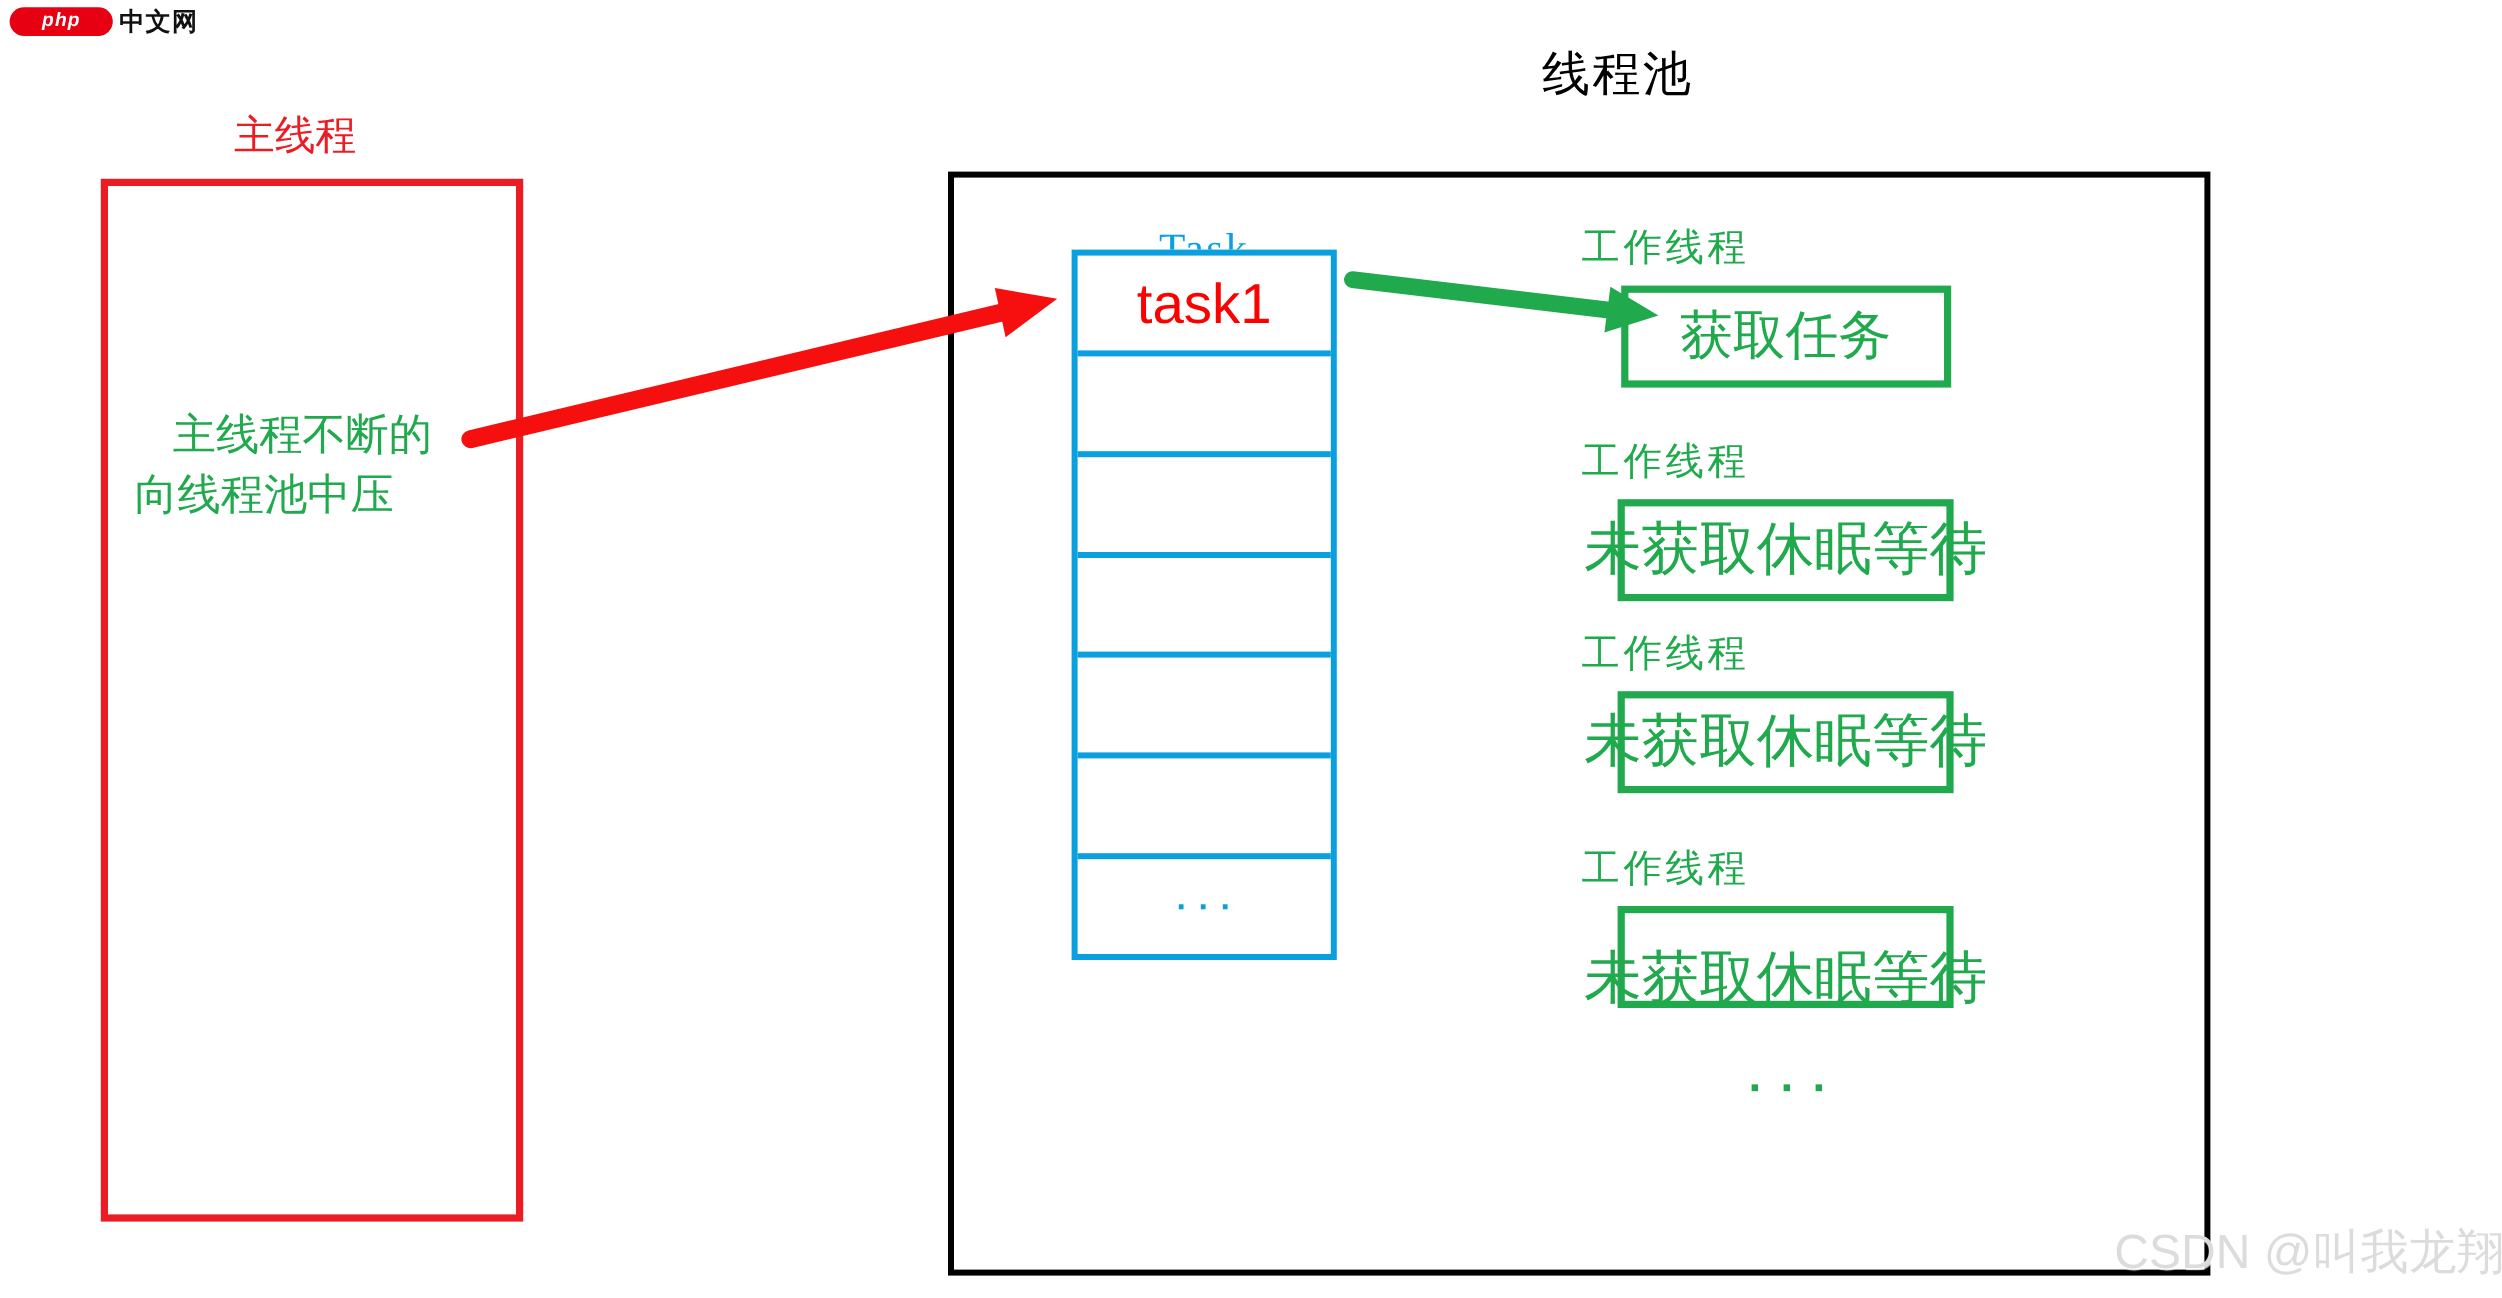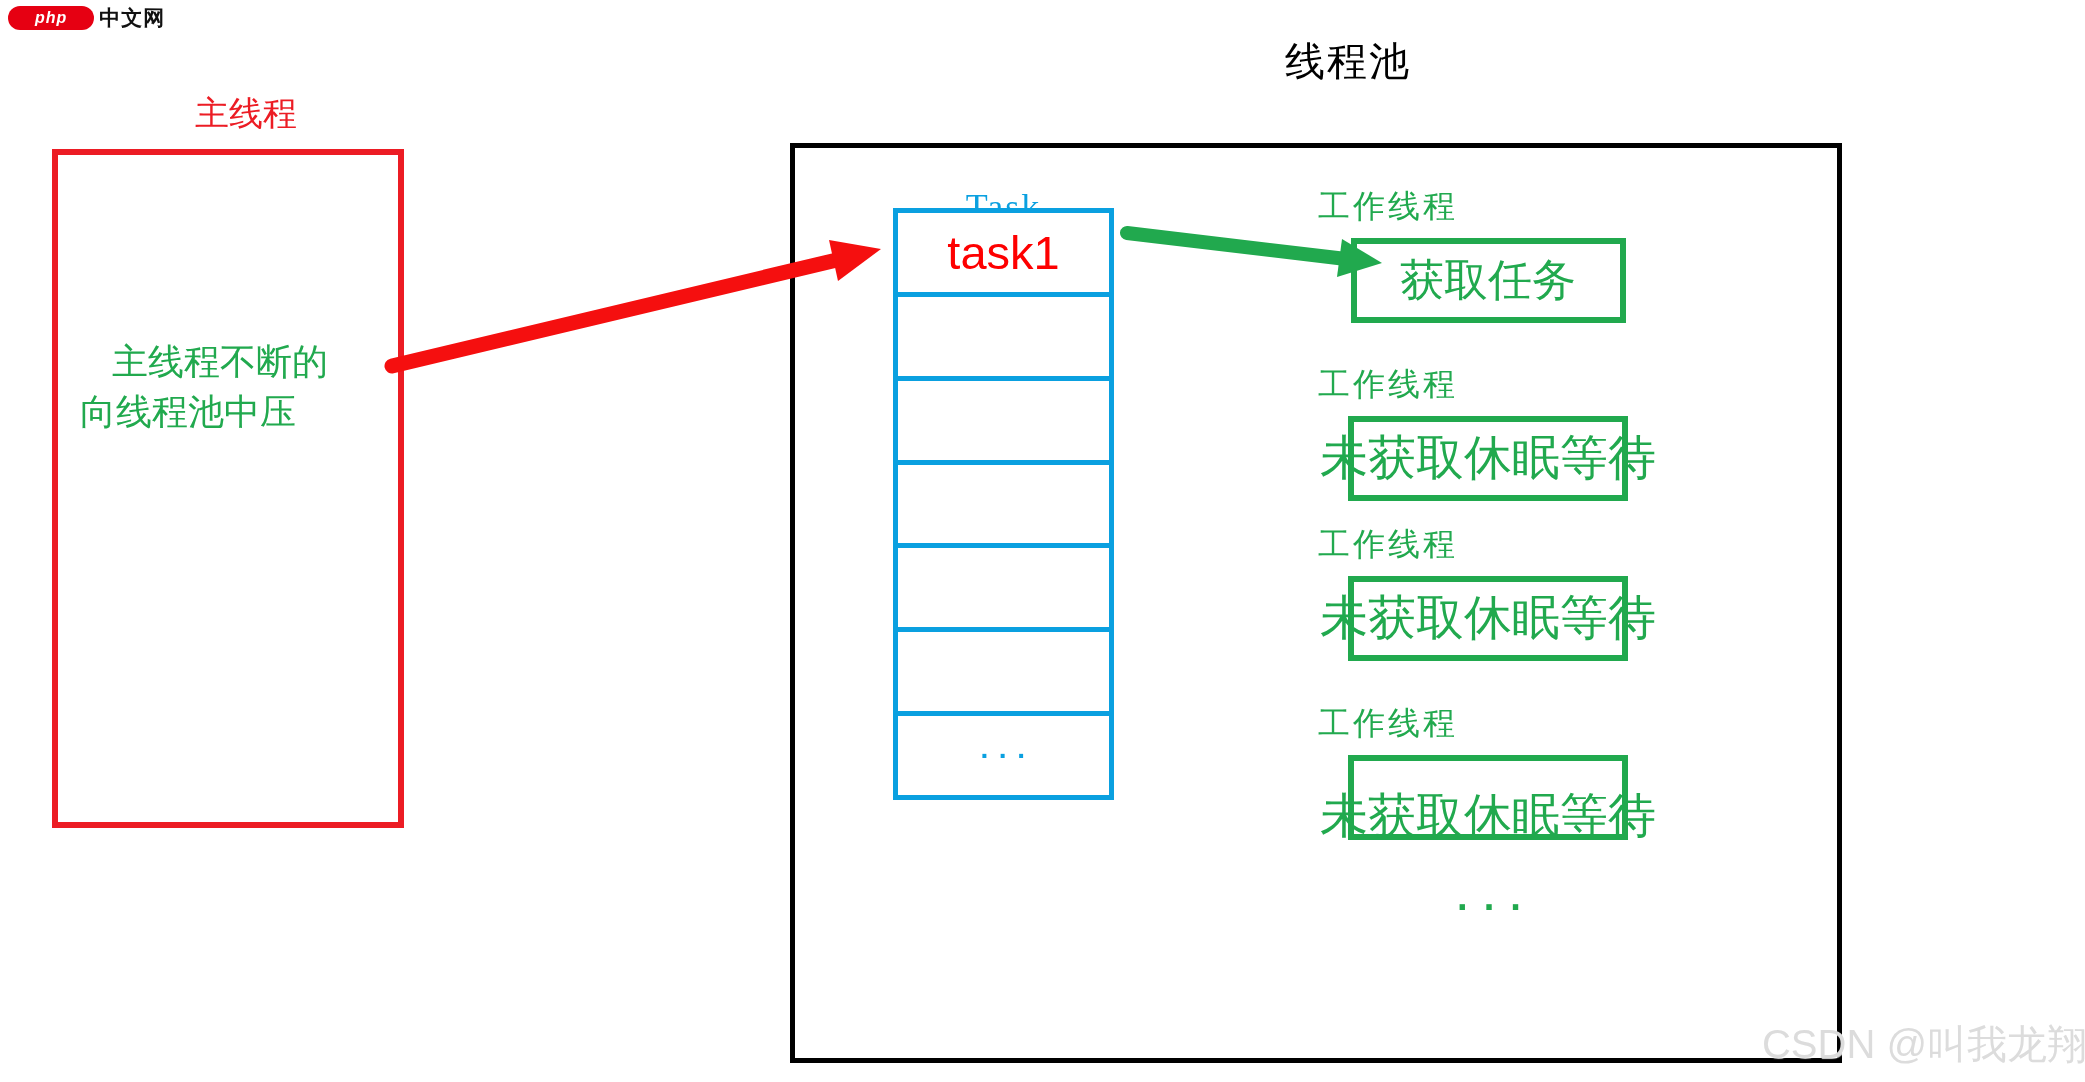--- a/index.html
+++ b/index.html
@@ -32,21 +32,21 @@
     font-family:Liberation Mono, monospace;
   }
   
   .main-thread-title{
     position:absolute;left:70px;top:94px;width:352px;
     text-align:center;
     color:var(--red);
     font:34px/1.2 "Liberation Serif","DejaVu Serif",serif;
   }
   .main-thread-box{
-    position:absolute;left:52px;top:149px;width:352px;height:679px;
+    position:absolute;left:84px;top:149px;width:352px;height:869px;
     border:6px solid var(--red);
   }
   .main-thread-desc{
     position:absolute;left:22px;top:182px;
     color:var(--green);
     font:36px/50px "Liberation Serif","DejaVu Serif",serif;
     text-align:left;white-space:nowrap;
   }
   .main-thread-desc .desc-line:first-child{padding-left:32px;}
   

